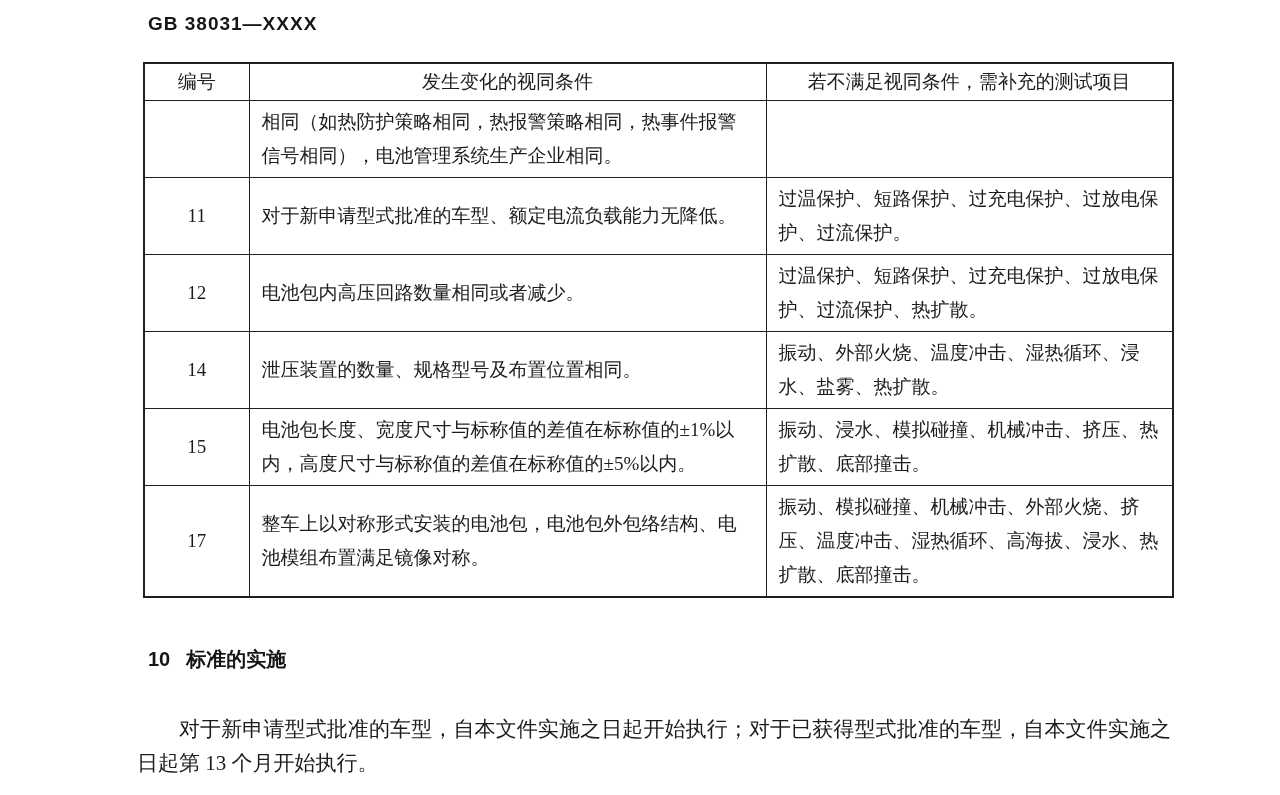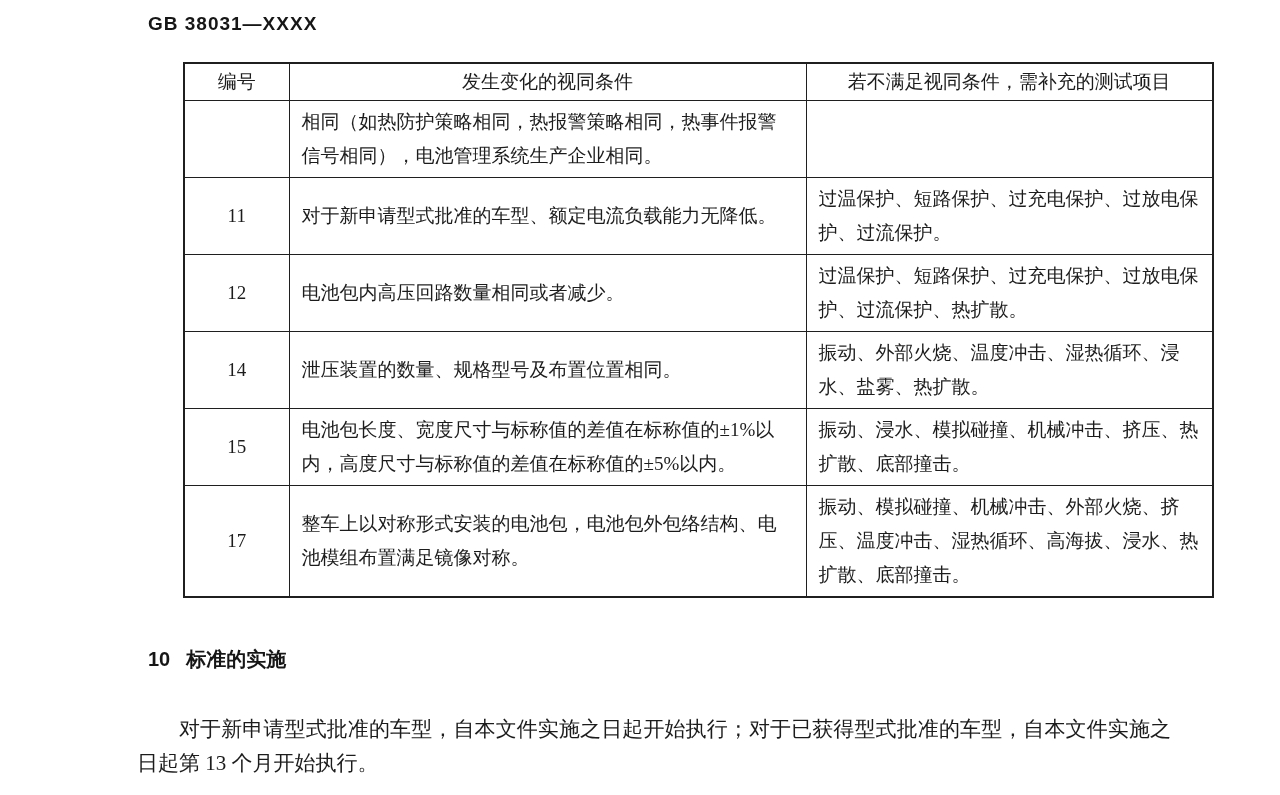--- a/index.html
+++ b/index.html
@@ -33,21 +33,20 @@
     left: 143px;
     top: 62px;
     width: 1029px;
     border-collapse: collapse;
     table-layout: fixed;
     font-size: 19px;
     color: #1c1c1c;
   }
   table.std-table, table.std-table th, table.std-table td {
     border: 1px solid #1f1f1f;
-    margin-left: 40px;
   }
   table.std-table {
     border: 2px solid #1f1f1f;
   }
   table.std-table th {
     font-weight: 400;
     text-align: center;
     height: 36px;
     padding: 0 6px;
     line-height: 1.3;

